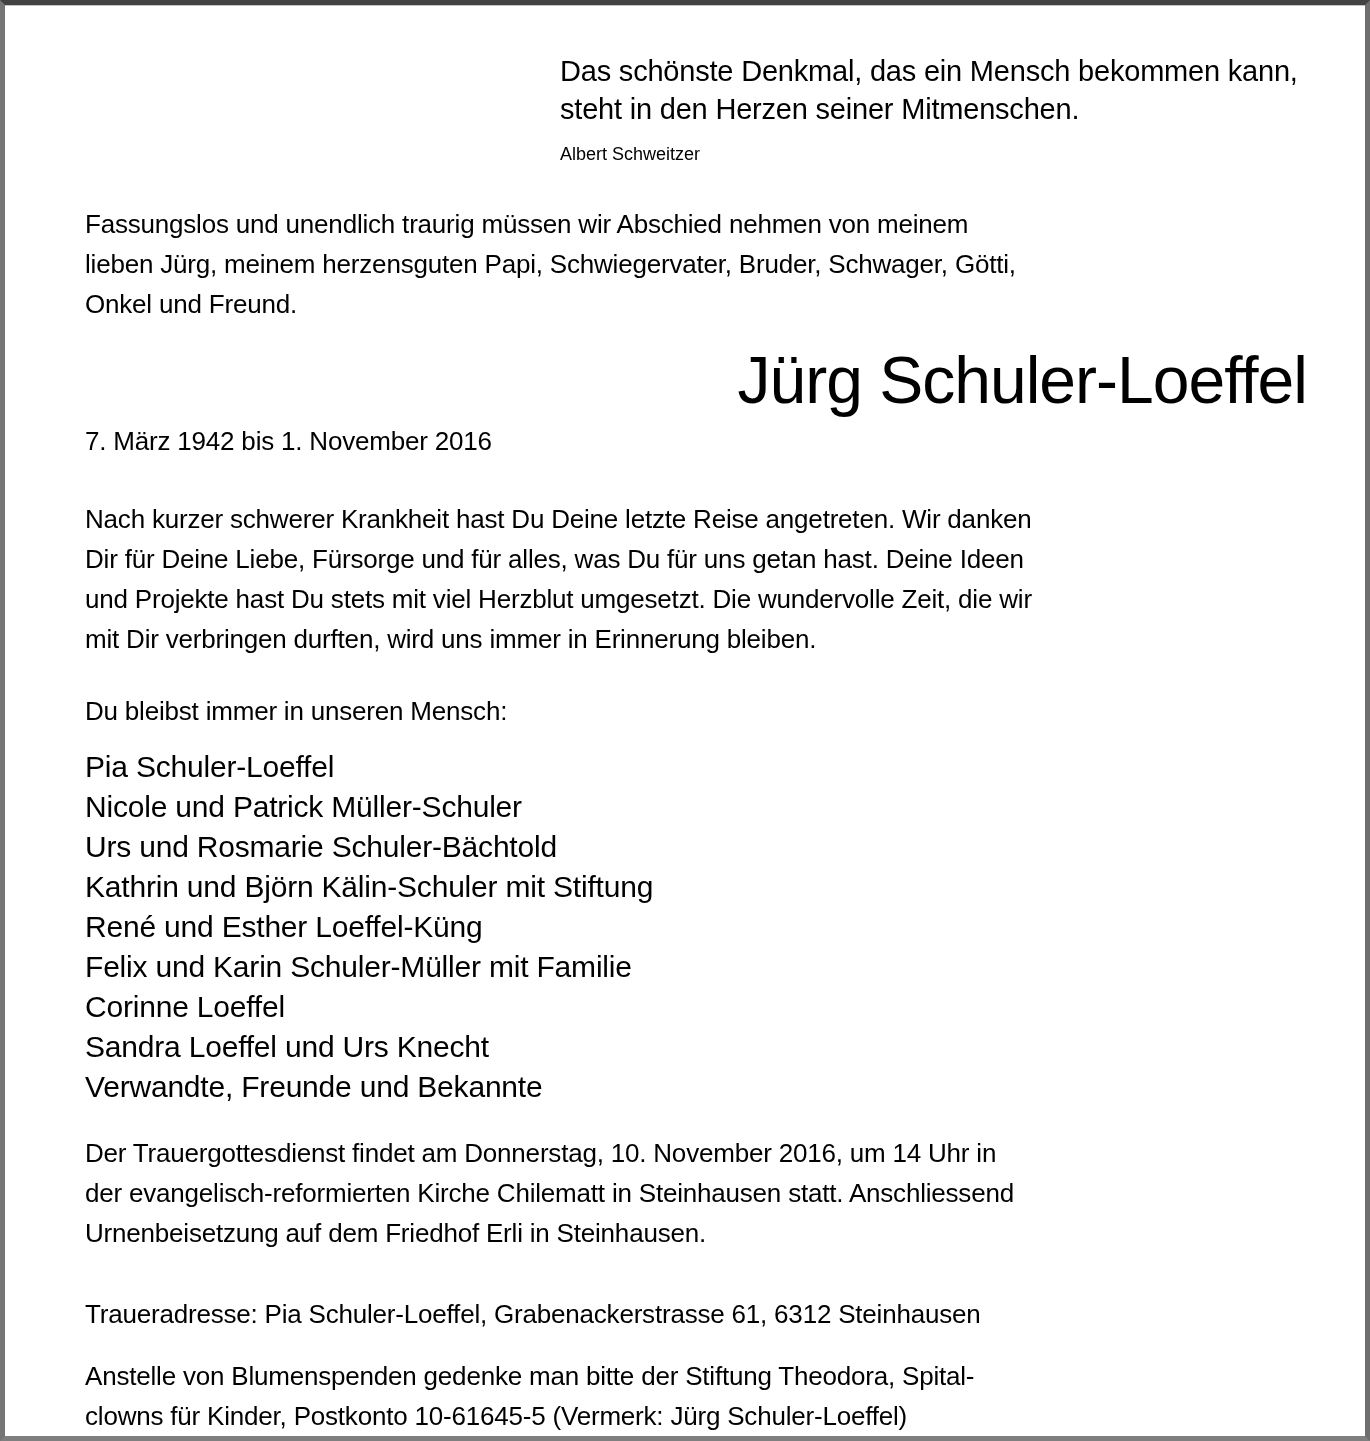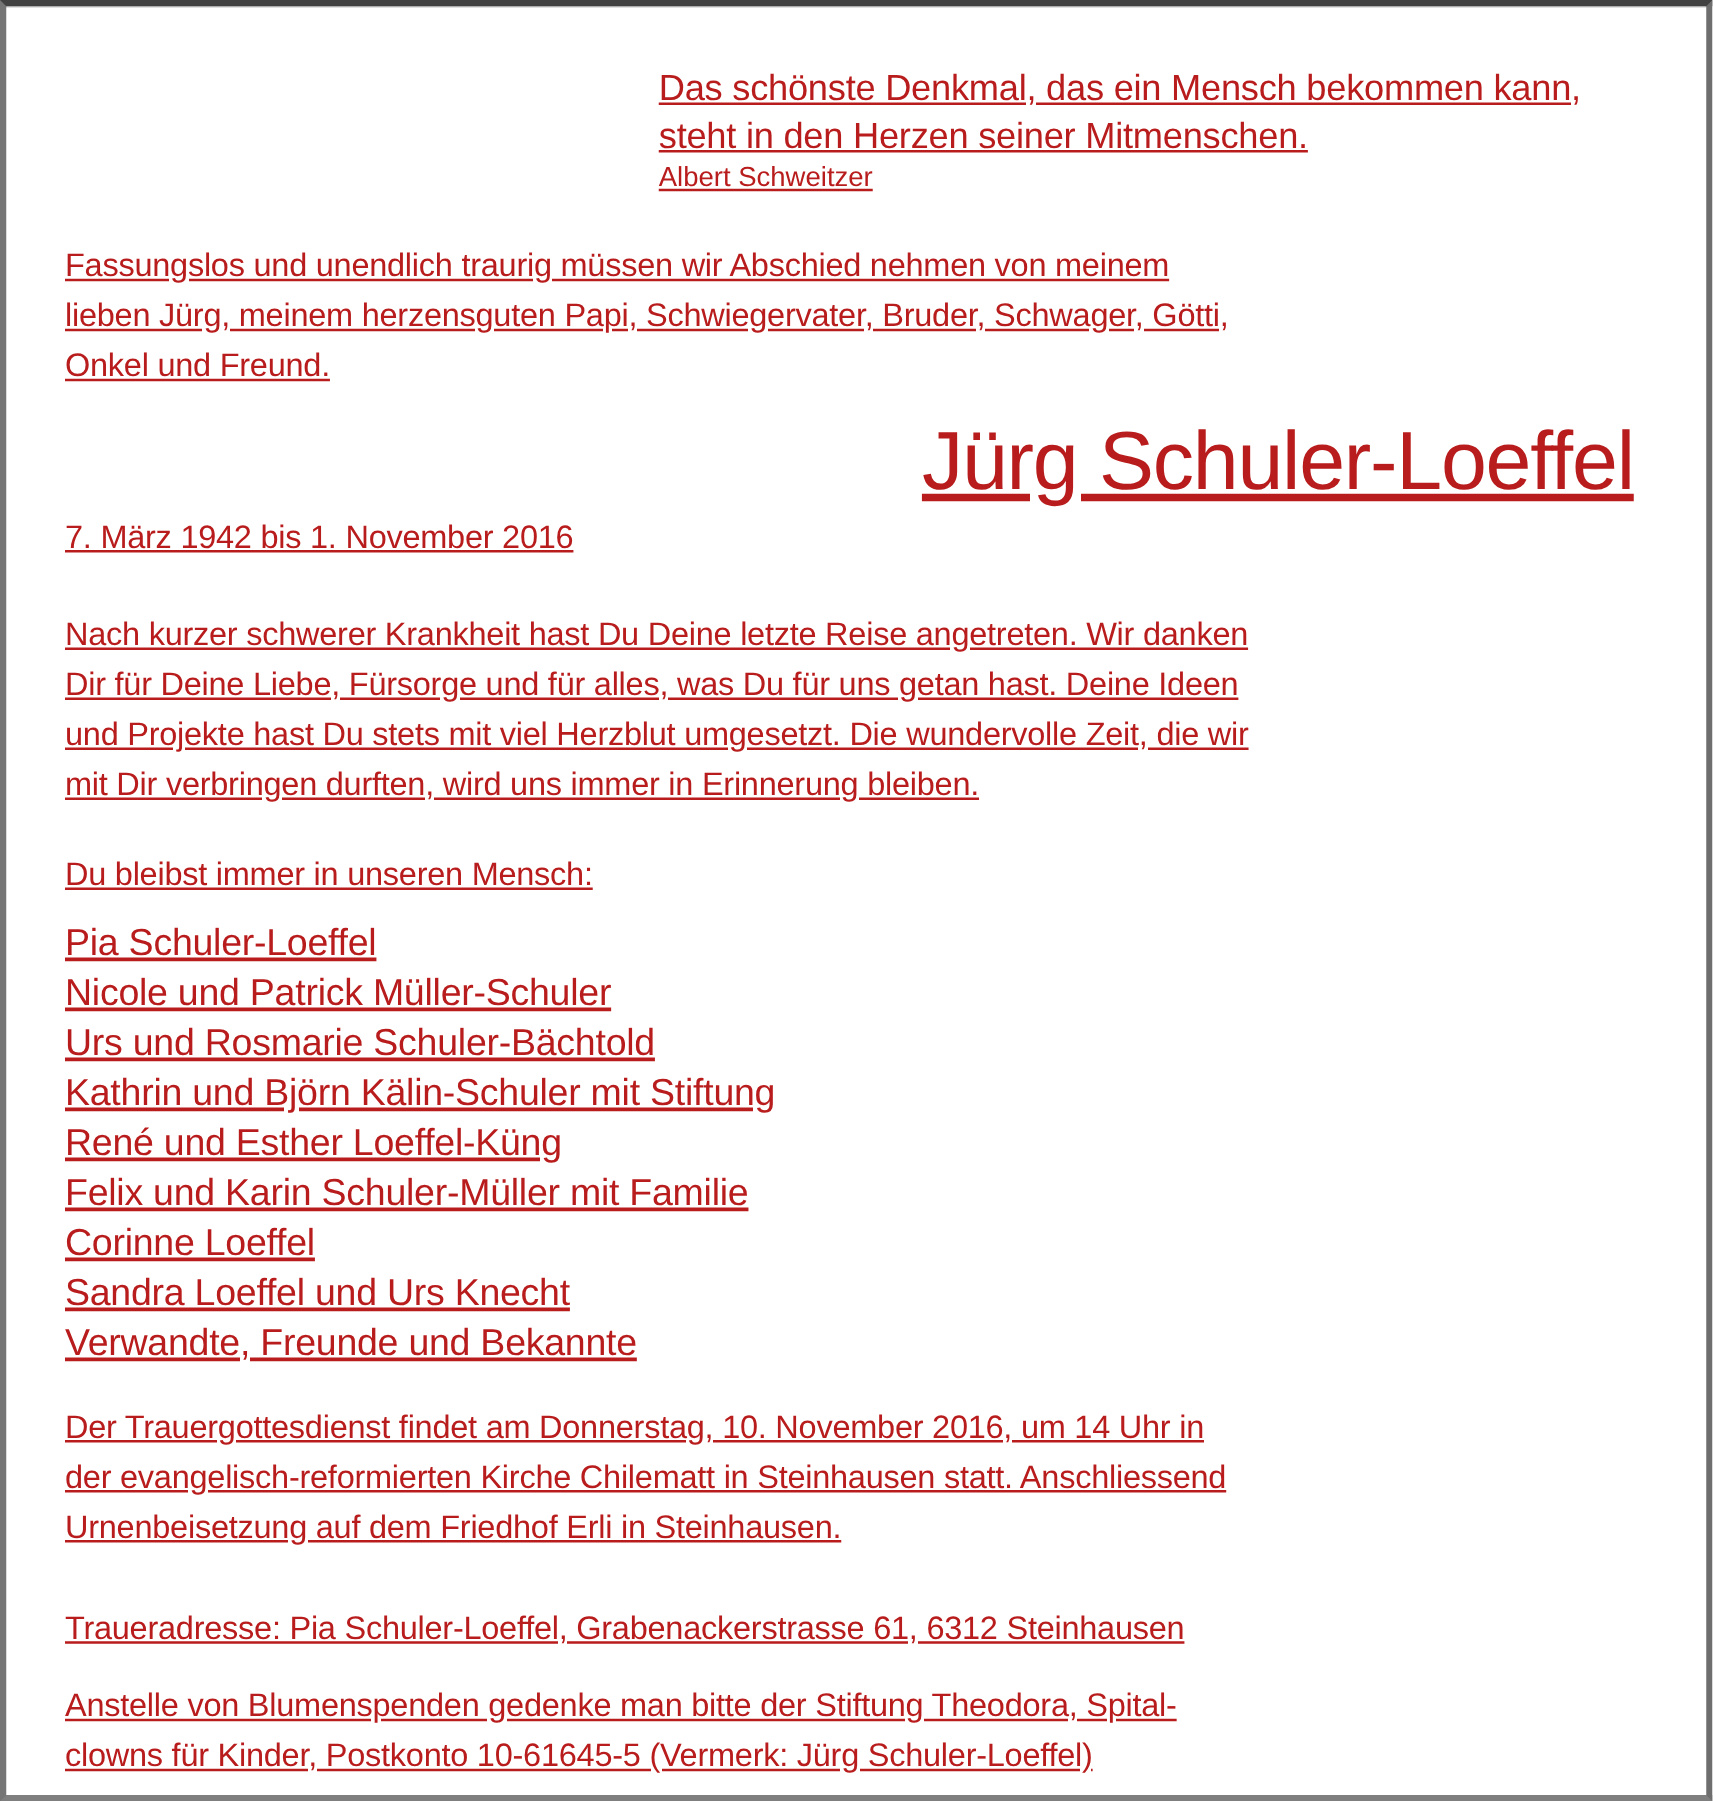--- a/index.html
+++ b/index.html
@@ -10,39 +10,38 @@
   .page {
     position: relative;
     box-sizing: border-box;
     width: 1370px;
     height: 1441px;
     background: #ffffff;
     border-style: solid;
     border-width: 5px;
     border-color: #424242 #6e6e6e #7f7f7f #757575;
     box-shadow: inset 0 1px 0 #c4c4c4;
-    padding: 0 58px 0 47px;
+    padding: 0 58px 0 80px;
     overflow: hidden;
     font-family: "Liberation Sans", "DejaVu Sans", sans-serif;
-    color: #b91c1c;
-    text-decoration: underline;
+    color: #000000;
   }
   .quote-block {
     margin: 47px 0 0 475px;
   }
   .quote-text {
     font-size: 29px;
     line-height: 38px;
     letter-spacing: -0.2px;
     white-space: pre-line;
   }
   .quote-attribution {
-    font-size: 22px;
+    font-size: 18px;
     line-height: 28px;
-    margin-top: 0;
+    margin-top: 12px;
   }
   .body-text {
     font-size: 26px;
     line-height: 40px;
     letter-spacing: -0.2px;
     margin: 0;
     white-space: pre-line;
   }
   .intro          { margin-top: 36px; }
   .deceased-name {

